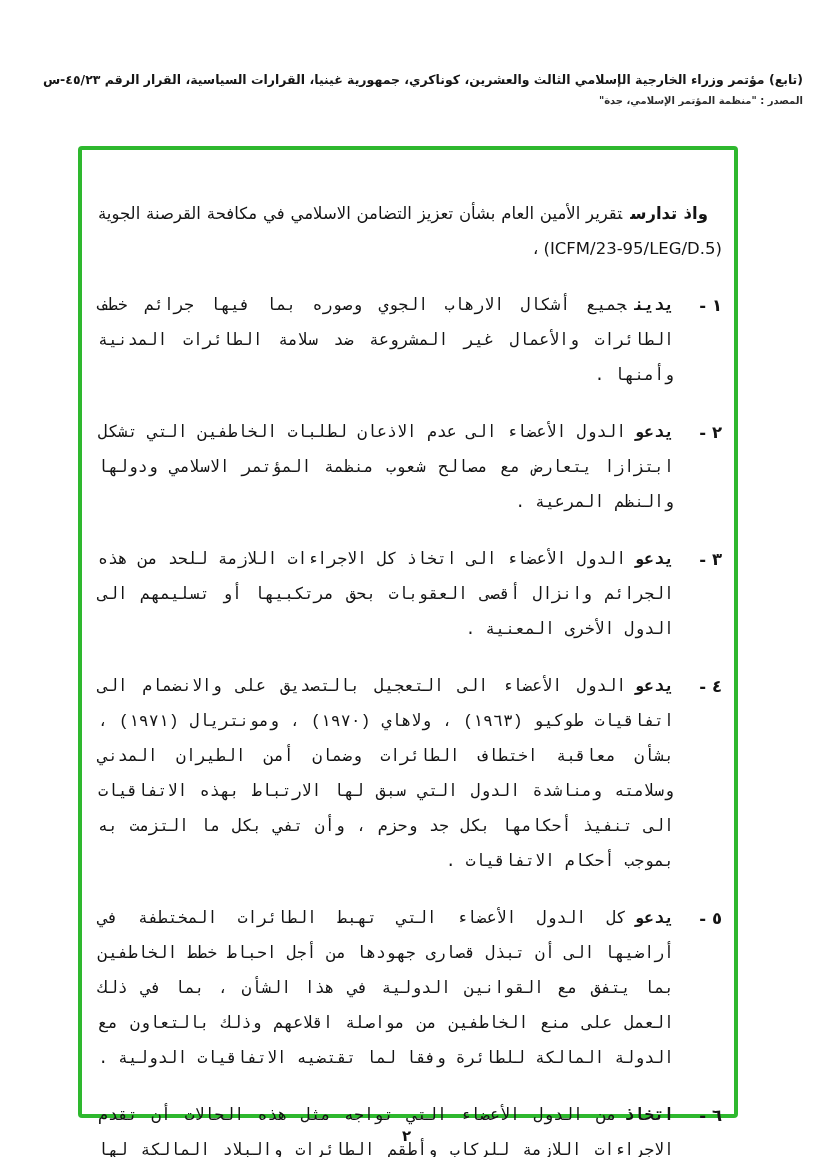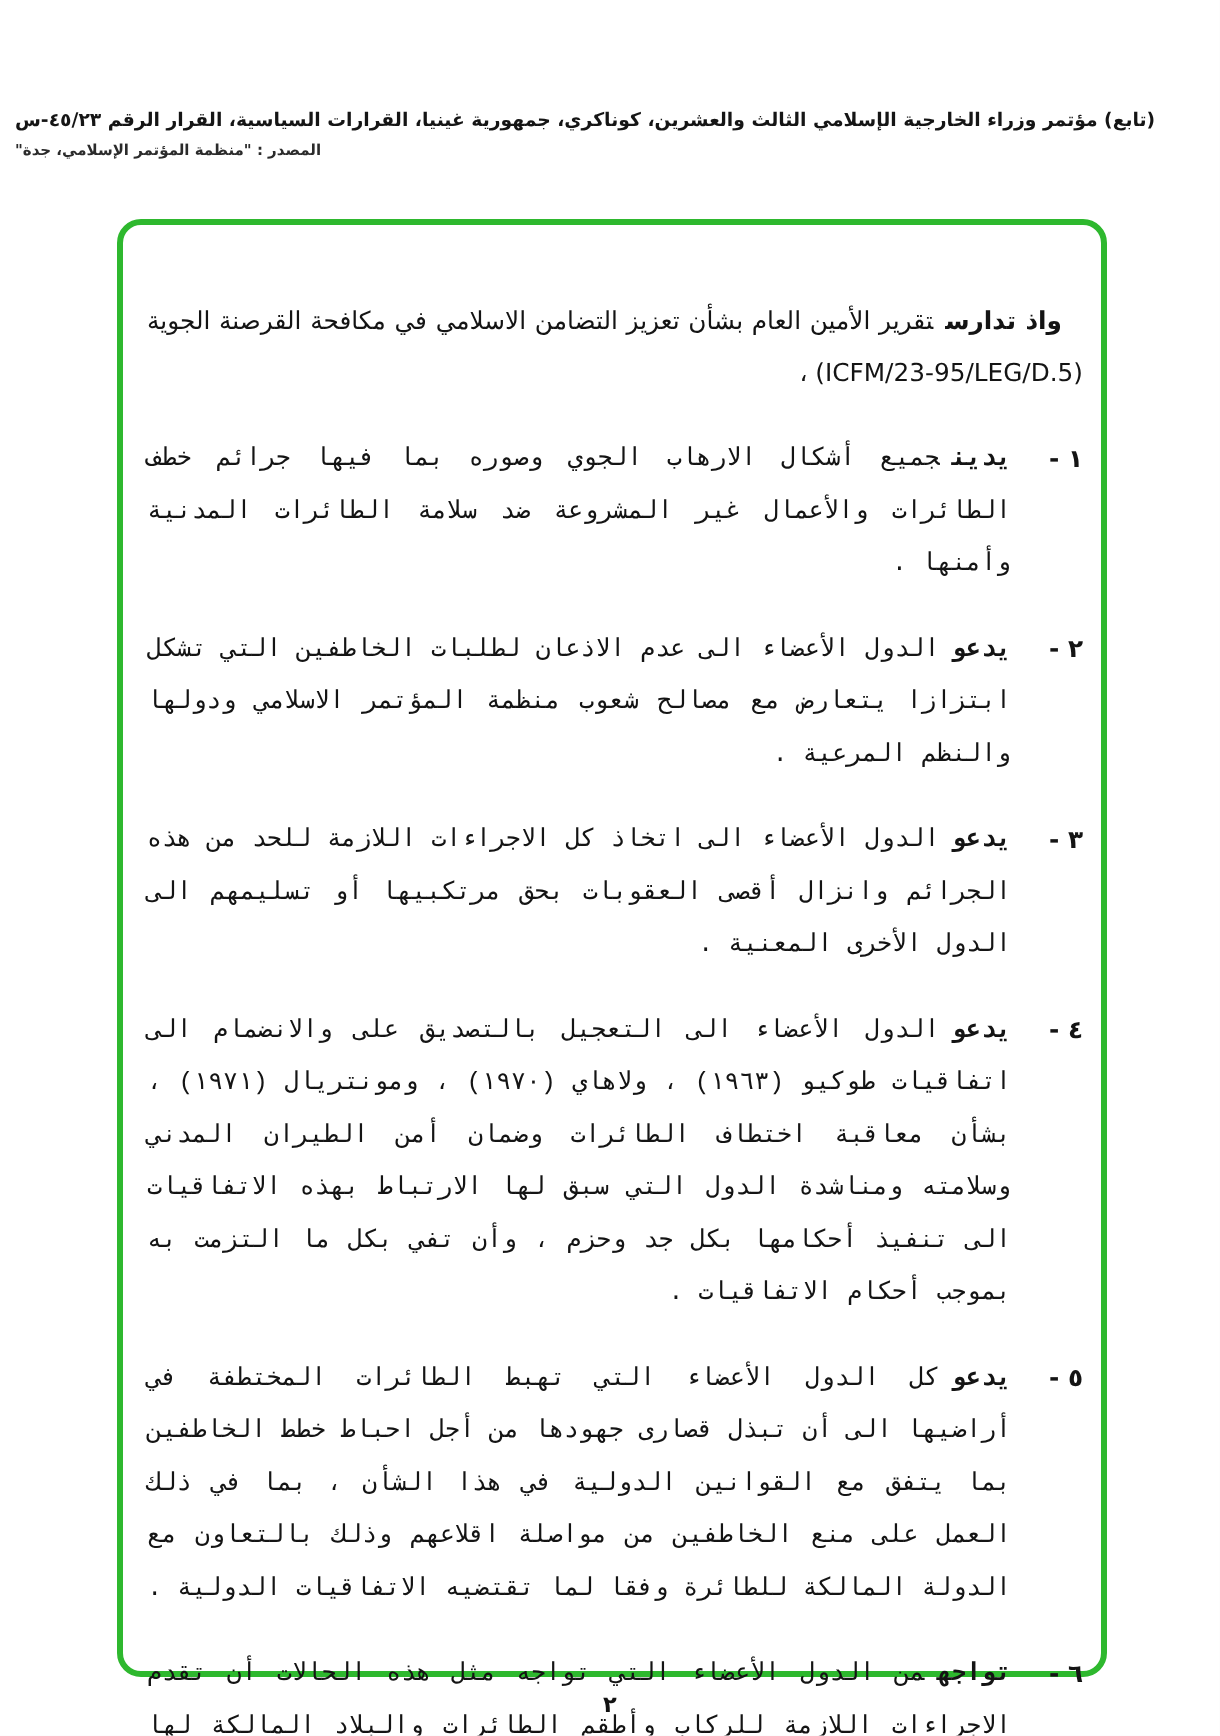--- a/index.html
+++ b/index.html
@@ -10,42 +10,42 @@
     position: relative;
     overflow: hidden;
   }
   .page {
     position: absolute; inset: 0;
     background: #ffffff;
   }
   .doc-header {
     position: absolute;
     top: 72px; left: 10px; right: 10px;
-    text-align: left;
+    text-align: right;
     direction: rtl;
     color: #151515;
   }
   .doc-header .line1 {
     font-size: 12.5px;
     font-weight: bold;
     letter-spacing: 0.2px;
     white-space: nowrap;
   }
   .doc-header .line2 {
     font-size: 10px;
     font-weight: bold;
     color: #2b2b2b;
     margin-top: 8px;
   }
   .green-box {
     position: absolute;
     left: 78px; top: 146px;
     width: 660px; height: 972px;
     border: 4px solid #2eb82e;
-    border-radius: 16px;
+    border-radius: 4px;
     box-sizing: border-box;
     background: #ffffff;
   }
   .body-text {
     position: absolute; inset: 0;
     padding: 46px 12px 0 16px;
     box-sizing: border-box;
     direction: rtl;
     text-align: justify;
     color: #141414;
@@ -121,21 +121,21 @@
         <p><span class="lead">يدعو</span><span>الدول الأعضاء الى التعجيل بالتصديق على والانضمام الى اتفاقيات طوكيو (١٩٦٣) ، ولاهاي (١٩٧٠) ، ومونتريال (١٩٧١) ، بشأن معاقبة اختطاف الطائرات وضمان أمن الطيران المدني وسلامته ومناشدة الدول التي سبق لها الارتباط بهذه الاتفاقيات الى تنفيذ أحكامها بكل جد وحزم ، وأن تفي بكل ما التزمت به بموجب أحكام الاتفاقيات .</span></p>
       </div>
 
       <div class="item">
         <div class="num">٥ -</div>
         <p><span class="lead">يدعو</span><span>كل الدول الأعضاء التي تهبط الطائرات المختطفة في أراضيها الى أن تبذل قصارى جهودها من أجل احباط خطط الخاطفين بما يتفق مع القوانين الدولية في هذا الشأن ، بما في ذلك العمل على منع الخاطفين من مواصلة اقلاعهم وذلك بالتعاون مع الدولة المالكة للطائرة وفقا لما تقتضيه الاتفاقيات الدولية .</span></p>
       </div>
 
       <div class="item">
         <div class="num">٦ -</div>
-        <p><span class="lead">تواجه</span><span>من الدول الأعضاء التي تواجه مثل هذه الحالات أن تقدم الاجراءات اللازمة للركاب وأطقم الطائرات والبلاد المالكة لها وفقا لأحكام الاتفاقيات الدولية .</span></p>
+        <p><span class="lead">اتخاذ</span><span>من الدول الأعضاء التي تواجه مثل هذه الحالات أن تقدم الاجراءات اللازمة للركاب وأطقم الطائرات والبلاد المالكة لها وفقا لأحكام الاتفاقيات الدولية .</span></p>
       </div>
 
     </div>
   </div>
 
   <div class="pageno">٢</div>
 
 </div>
 
 </body></html>

